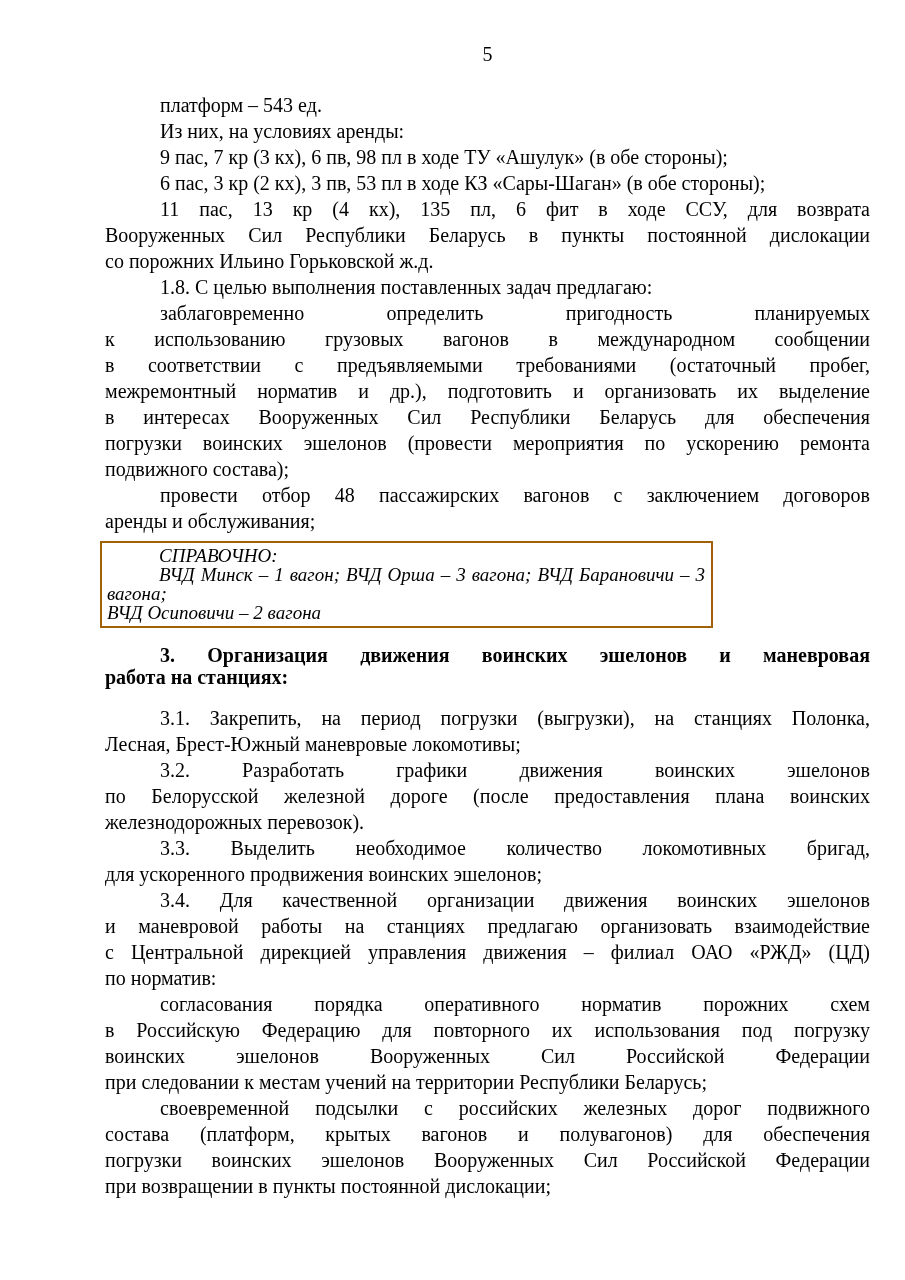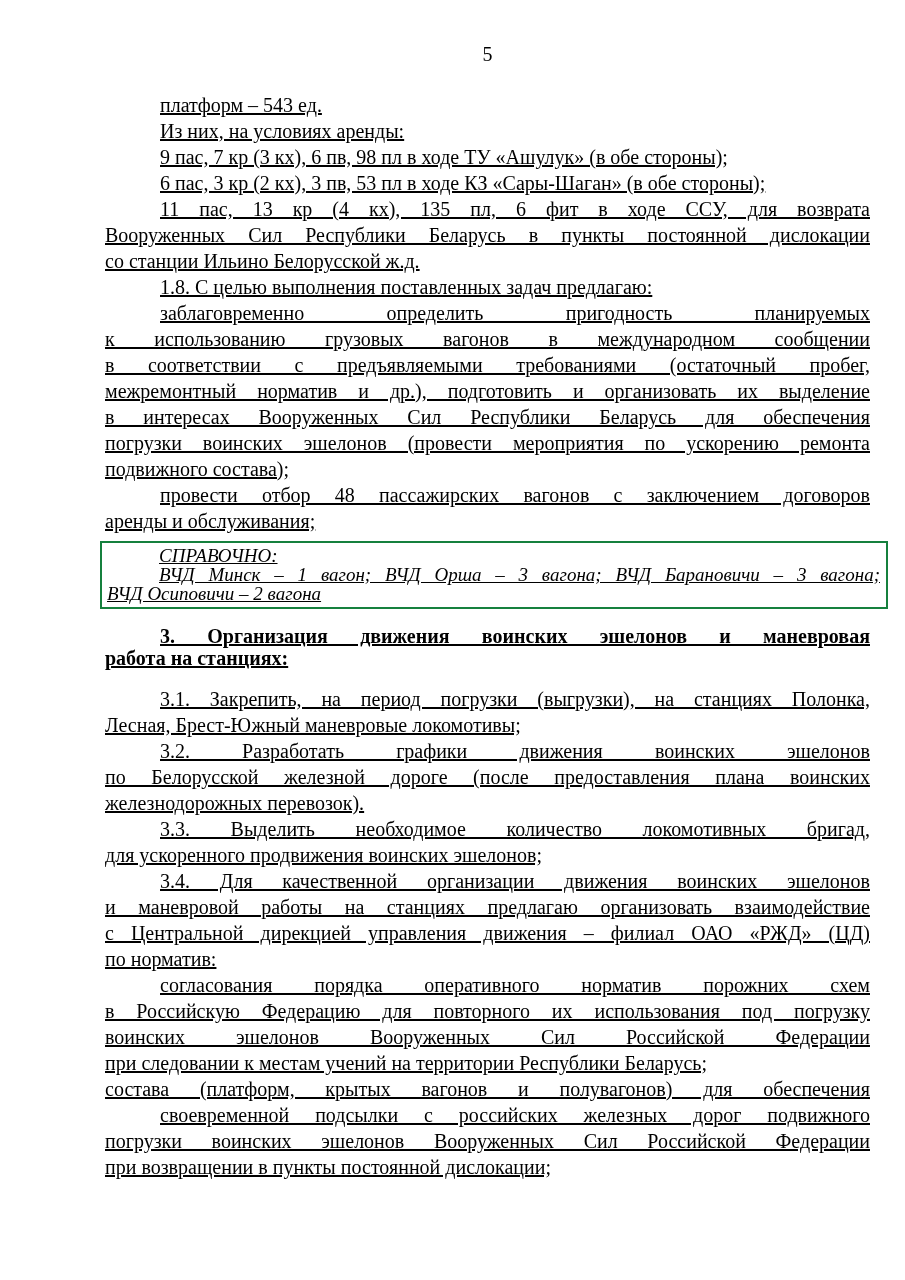--- a/index.html
+++ b/index.html
@@ -26,34 +26,33 @@
     font-size: 20px;
     line-height: 26px;
     text-align: center;
     margin-bottom: 25px;
   }
   .block { margin: 0; }
   .line {
     font-size: 20px;
     line-height: 26px;
     white-space: normal;
-    text-decoration: underline;
   }
   .line.i { text-indent: 55px; }
   .line.j {
     text-align: justify;
     text-align-last: justify;
   }
   
   .reference-box {
     box-sizing: border-box;
-    width: 788px;
+    width: 613px;
     margin-left: -5px;
     margin-top: 7px;
-    border: 2px solid #15803d;
+    border: 2px solid #a16207;
     padding: 3px 6px 4px 5px;
     background: #ffffff;
   }
   .reference-box .line {
     font-style: italic;
     font-size: 19px;
     line-height: 19px;
   }
   .reference-box .line.i { text-indent: 52px; }
   
@@ -79,21 +78,21 @@
         </div>
         <div class="block paragraph">
           <div class="line i">9 пас, 7 кр (3 кх), 6 пв, 98 пл в ходе ТУ «Ашулук» (в обе стороны);</div>
         </div>
         <div class="block paragraph">
           <div class="line i">6 пас, 3 кр (2 кх), 3 пв, 53 пл в ходе КЗ «Сары-Шаган» (в обе стороны);</div>
         </div>
         <div class="block paragraph">
           <div class="line i j">11 пас, 13 кр (4 кх), 135 пл, 6 фит в ходе ССУ, для возврата</div>
           <div class="line j">Вооруженных Сил Республики Беларусь в пункты постоянной дислокации</div>
-          <div class="line">со станции Ильино Белорусской ж.д.</div>
+          <div class="line">со порожних Ильино Горьковской ж.д.</div>
         </div>
         <div class="block paragraph">
           <div class="line i">1.8. С целью выполнения поставленных задач предлагаю:</div>
         </div>
         <div class="block paragraph">
           <div class="line i j">заблаговременно определить пригодность планируемых</div>
           <div class="line j">к использованию грузовых вагонов в международном сообщении</div>
           <div class="line j">в соответствии с предъявляемыми требованиями (остаточный пробег,</div>
           <div class="line j">межремонтный норматив и др.), подготовить и организовать их выделение</div>
           <div class="line j">в интересах Вооруженных Сил Республики Беларусь для обеспечения</div>
@@ -132,20 +131,20 @@
           <div class="line j">с Центральной дирекцией управления движения – филиал ОАО «РЖД» (ЦД)</div>
           <div class="line">по норматив:</div>
         </div>
         <div class="block paragraph">
           <div class="line i j">согласования порядка оперативного норматив порожних схем</div>
           <div class="line j">в Российскую Федерацию для повторного их использования под погрузку</div>
           <div class="line j">воинских эшелонов Вооруженных Сил Российской Федерации</div>
           <div class="line">при следовании к местам учений на территории Республики Беларусь;</div>
         </div>
         <div class="block paragraph">
+          <div class="line i j">своевременной подсылки с российских железных дорог подвижного</div>
           <div class="line j">состава (платформ, крытых вагонов и полувагонов) для обеспечения</div>
-          <div class="line i j">своевременной подсылки с российских железных дорог подвижного</div>
           <div class="line j">погрузки воинских эшелонов Вооруженных Сил Российской Федерации</div>
           <div class="line">при возвращении в пункты постоянной дислокации;</div>
         </div>
       </div>
   </div>
 </div>
 
 </body></html>

